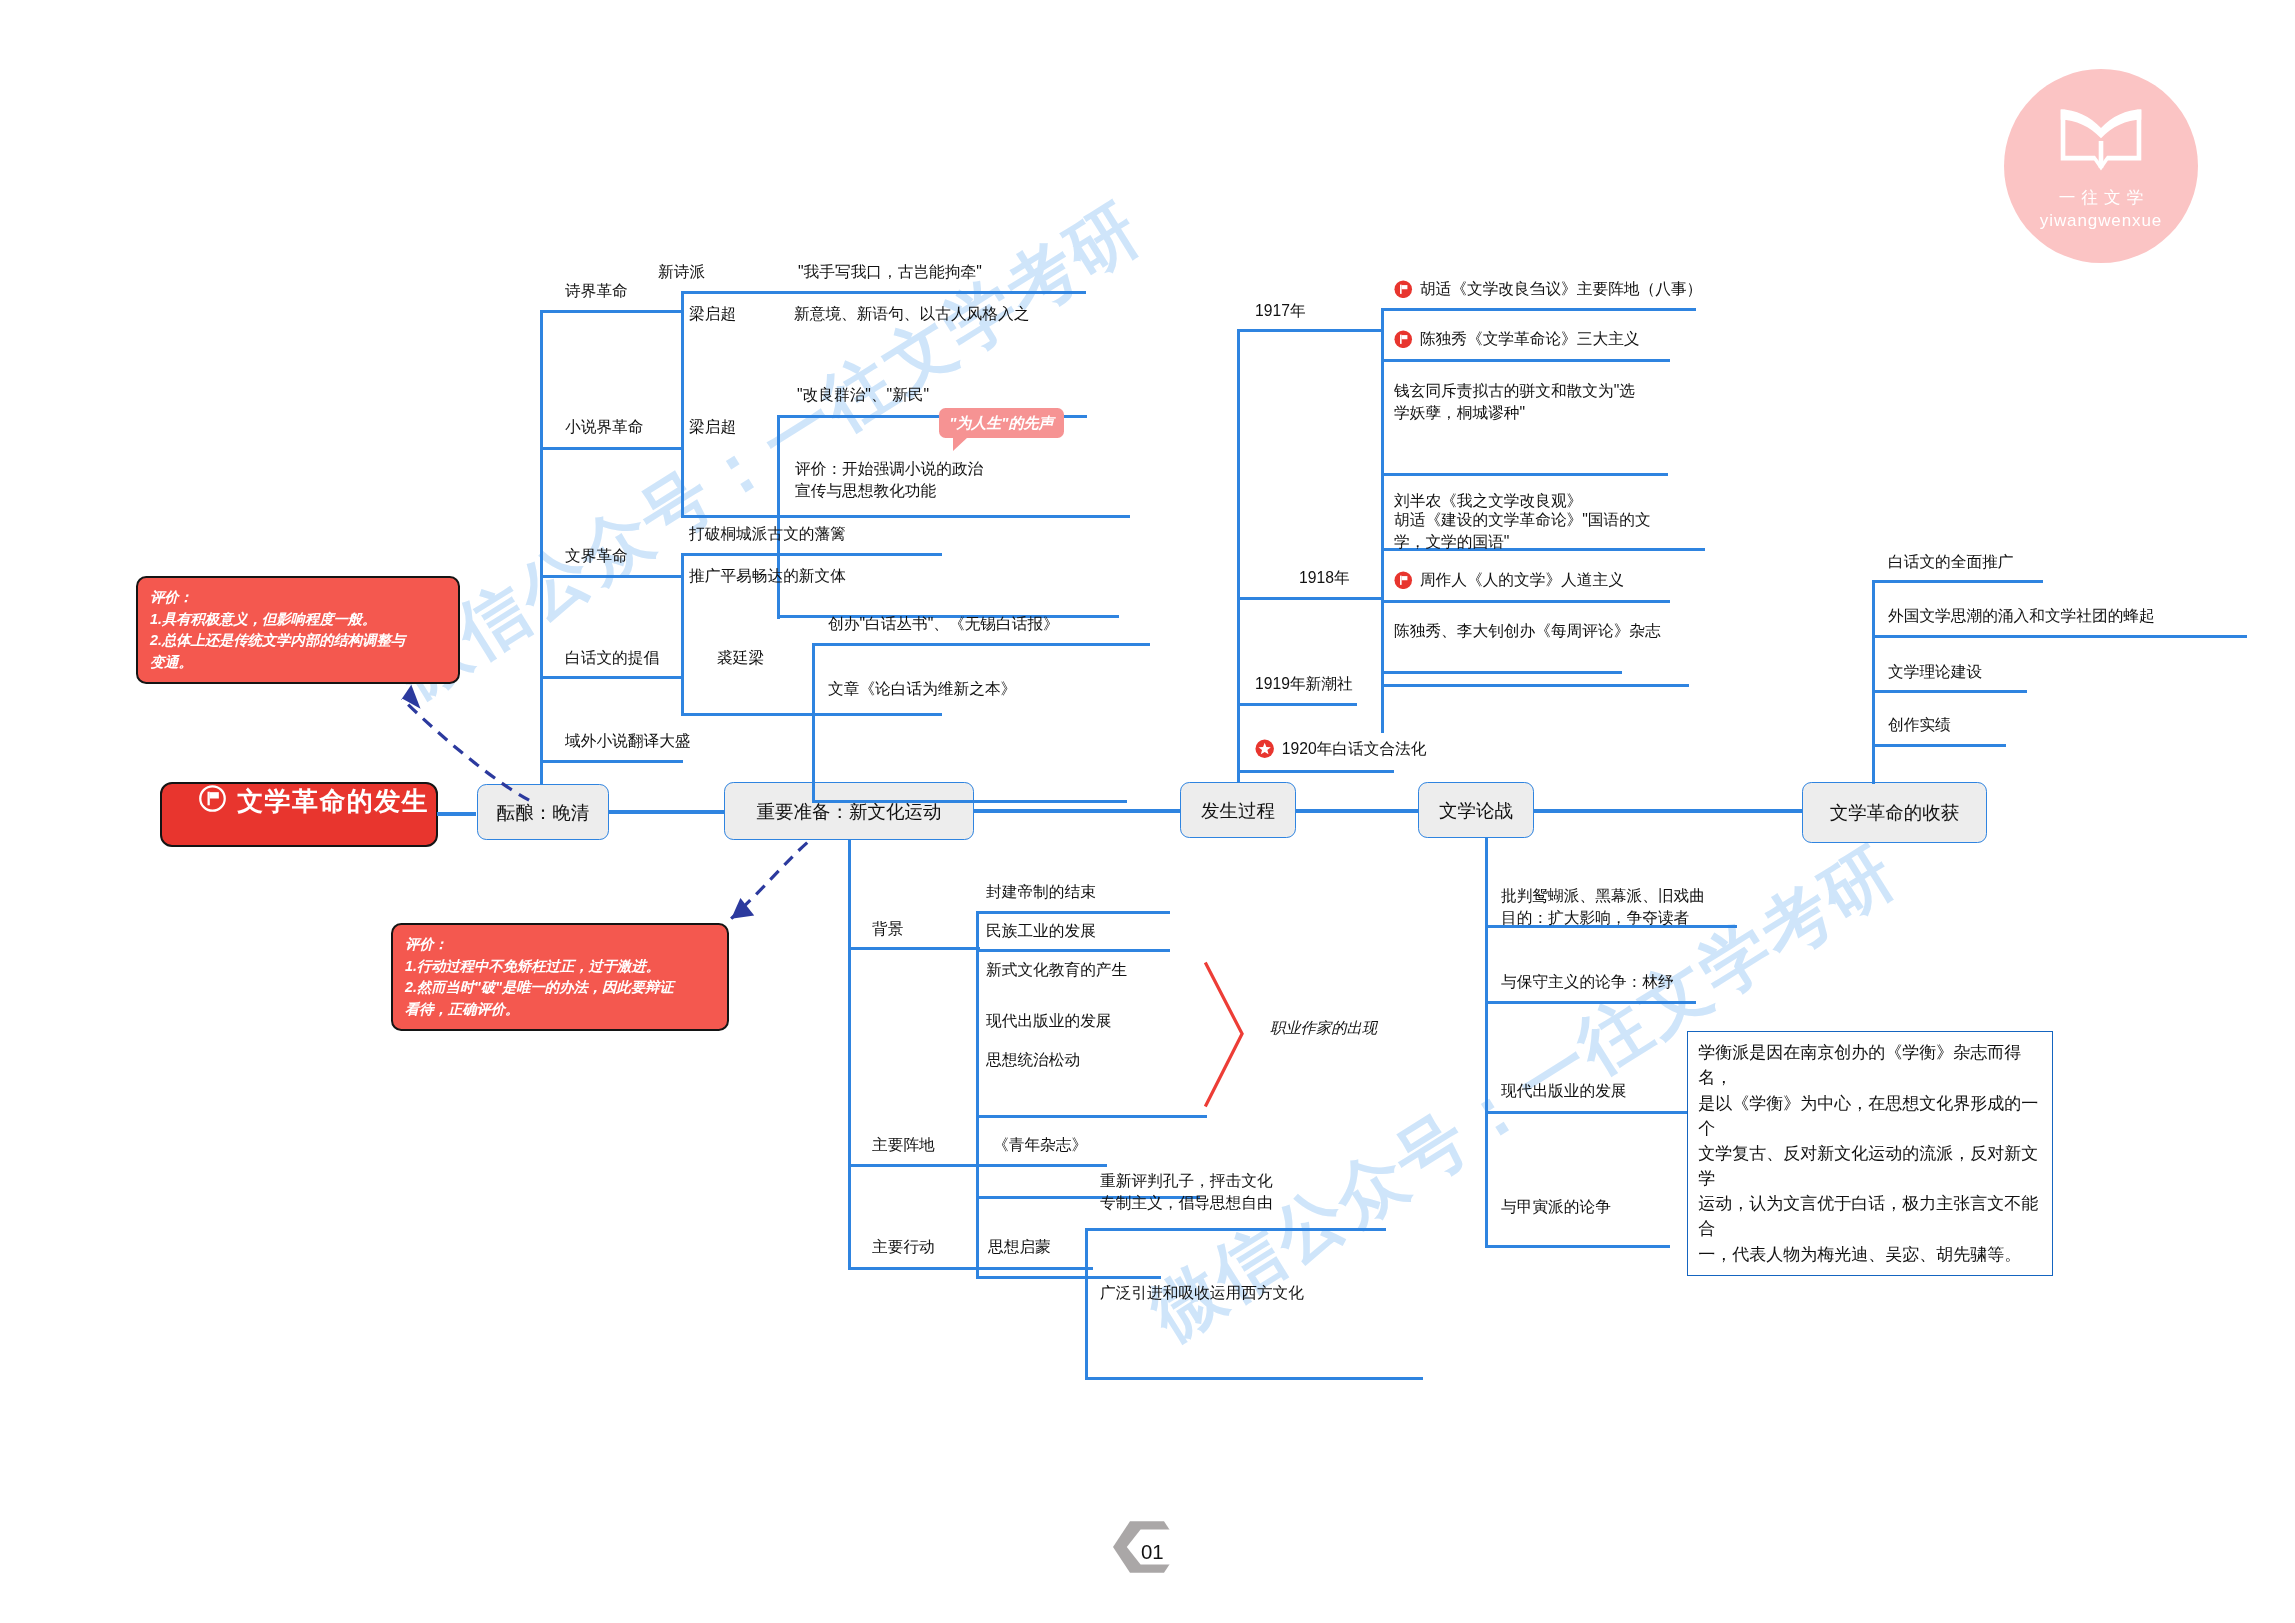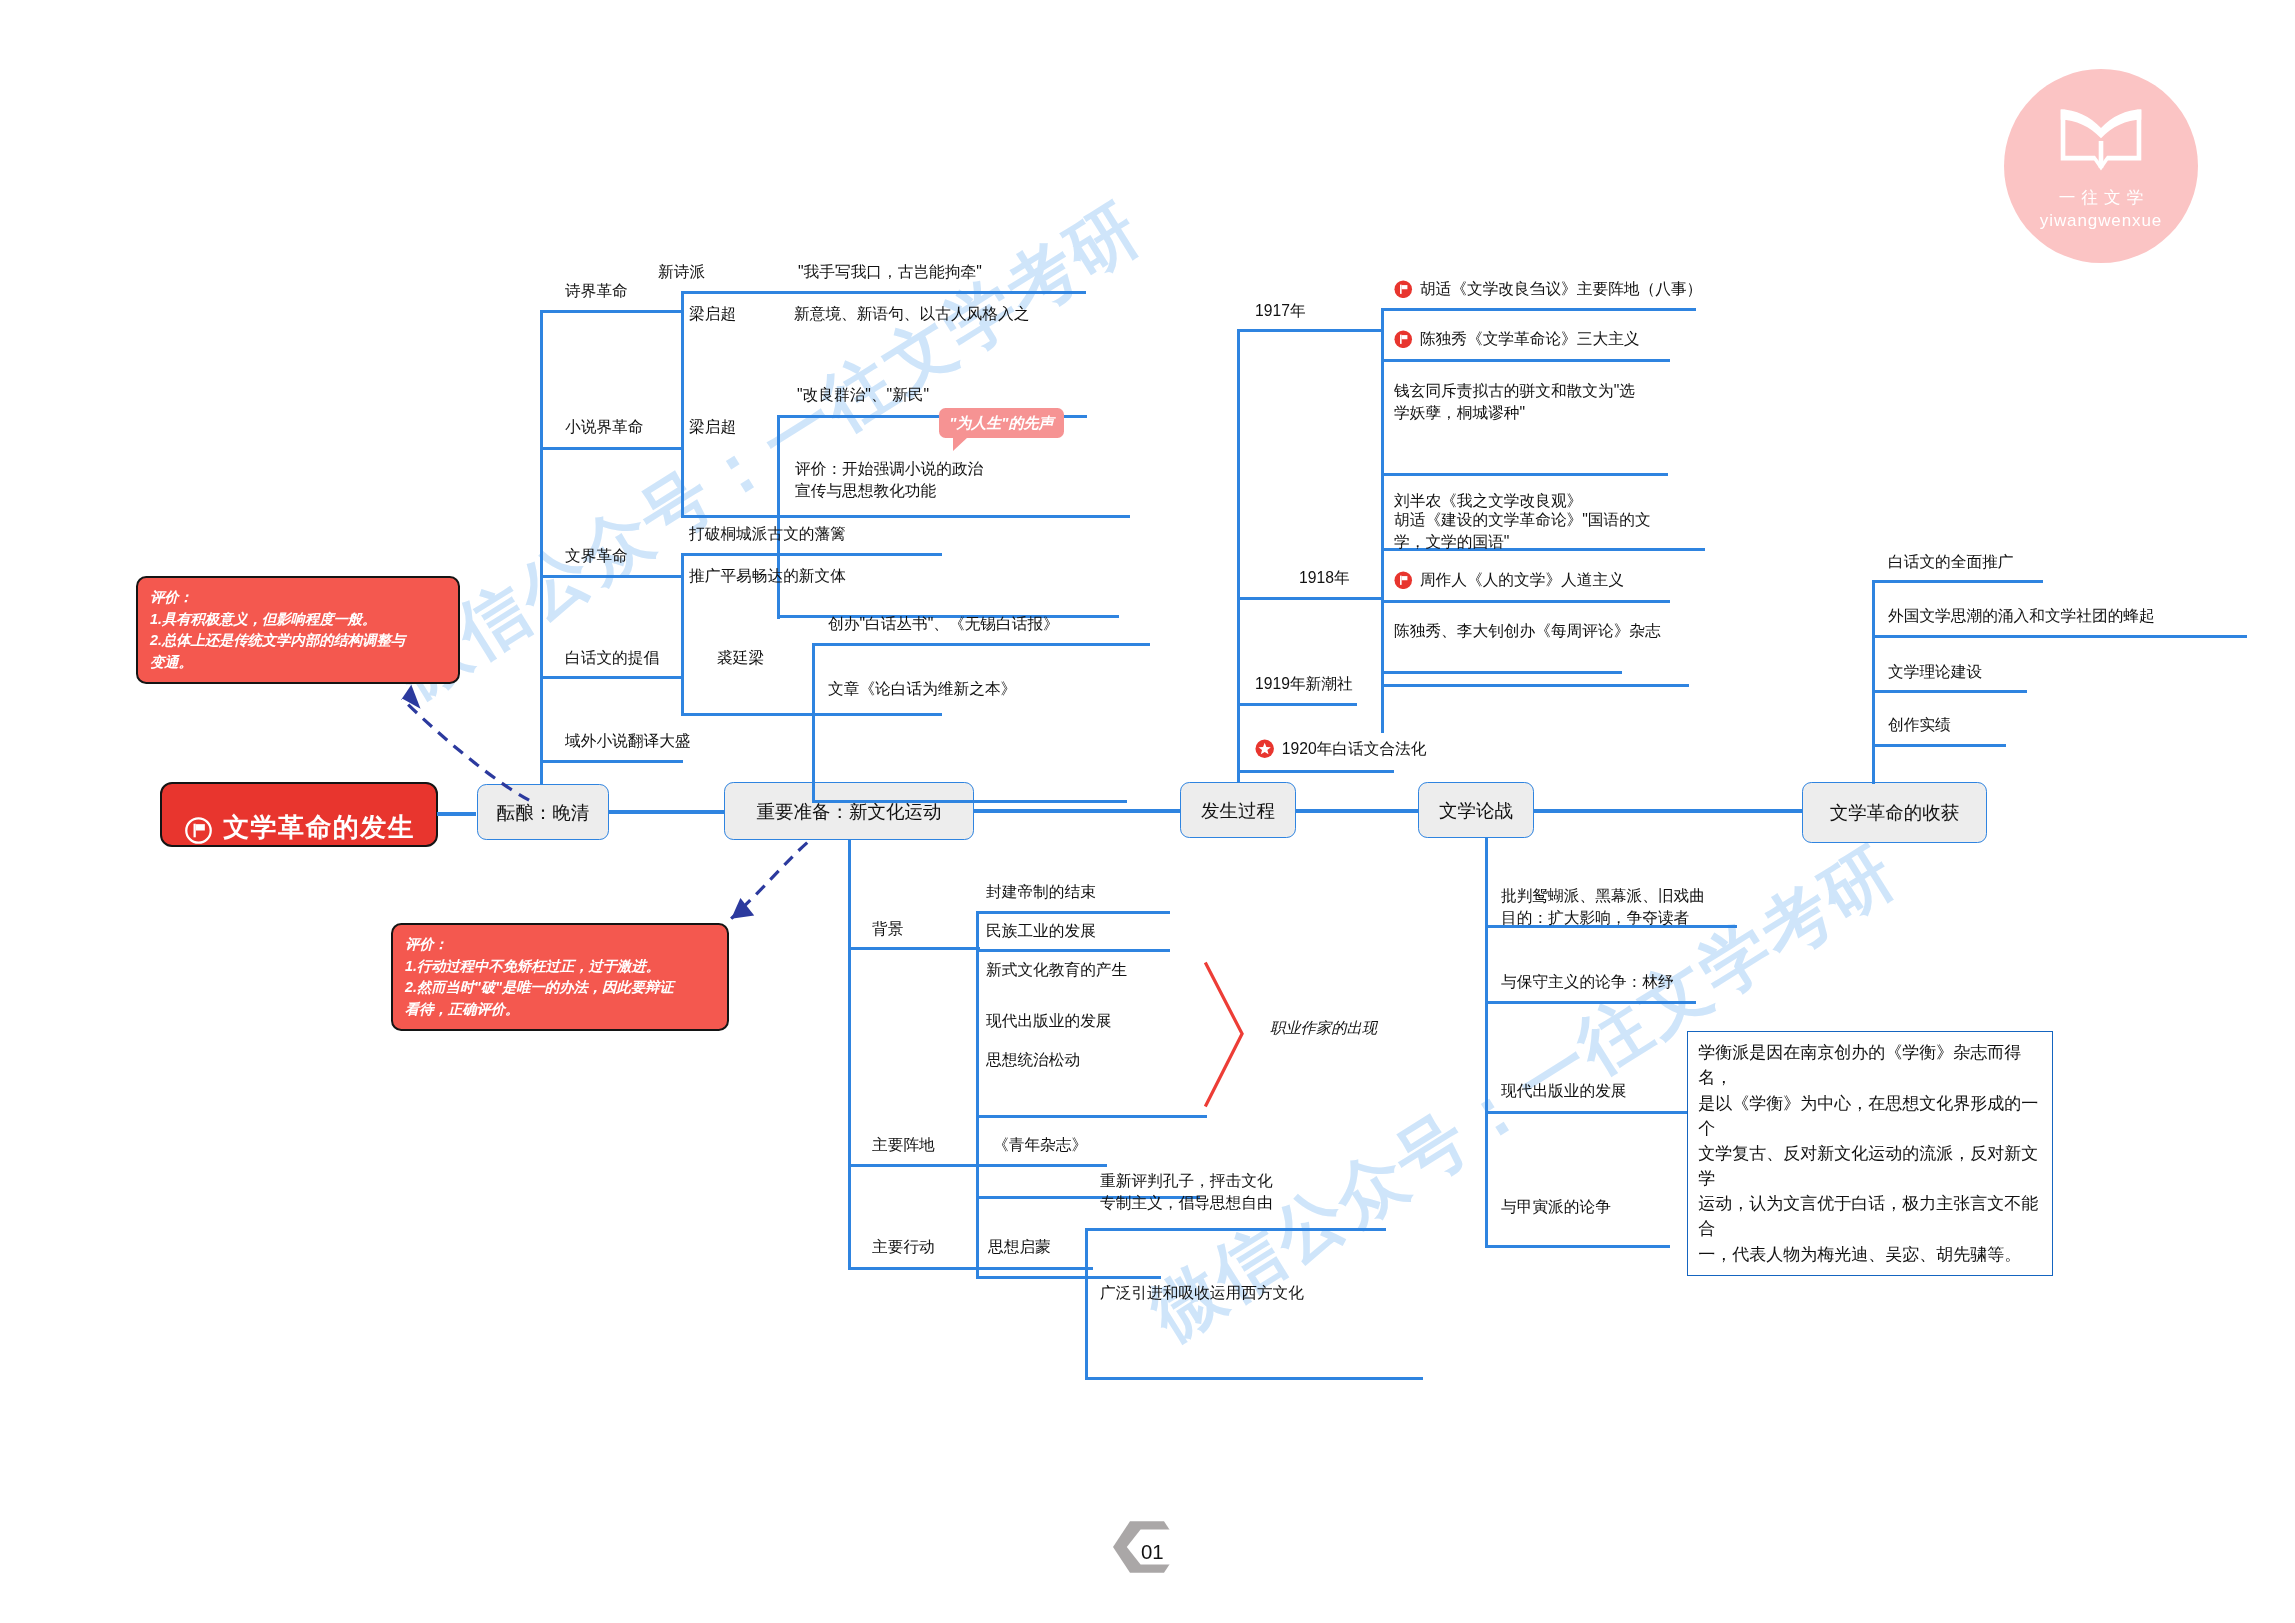--- a/index.html
+++ b/index.html
@@ -28,22 +28,22 @@
   .hl { height:3.2px; }
   .vl { width:3.2px; }
   .hl.thick { height:4.2px; }
 
   
   .root-node {
     position:absolute;
     background:#e8352e;
     border:2.3px solid #141414;
     border-radius:12px;
-    display:flex; align-items:flex-end; gap:10.2px;
-    padding:0 22px;
+    display:flex; align-items:flex-start; gap:10.2px;
+    padding:0 36px;
     color:#fff;
     font-weight:700;
   }
   .root-label { font-size:26px; letter-spacing:1.4px; white-space:nowrap; }
 
   .main-node {
     position:absolute;
     background:#ededed;
     border:1.9px solid #2f84e0;
     border-radius:9.3px;

